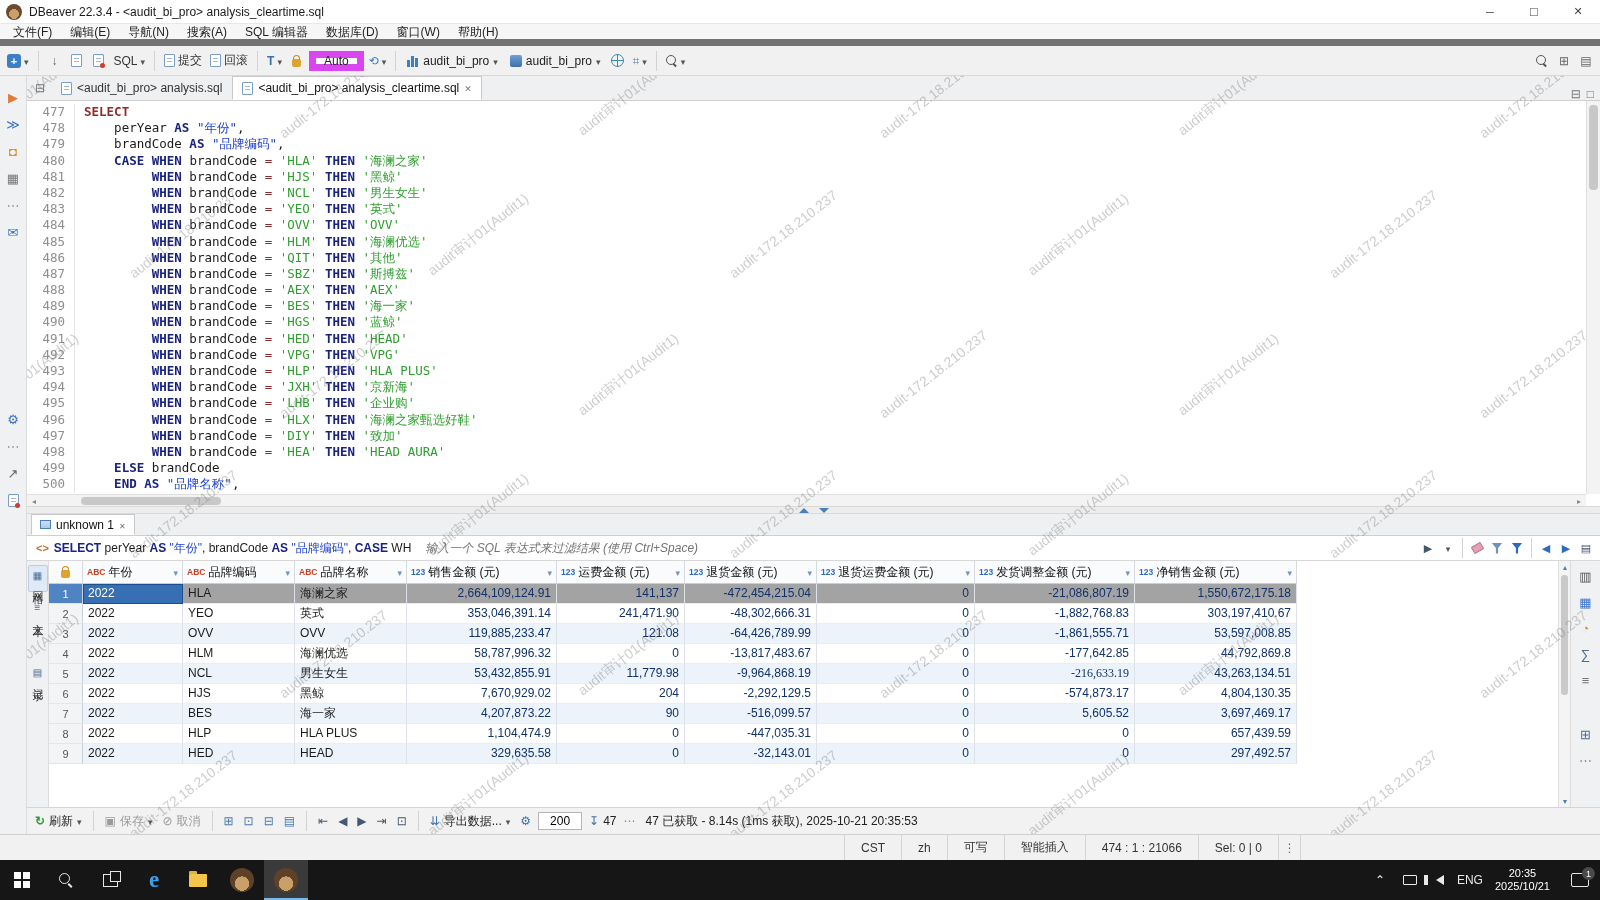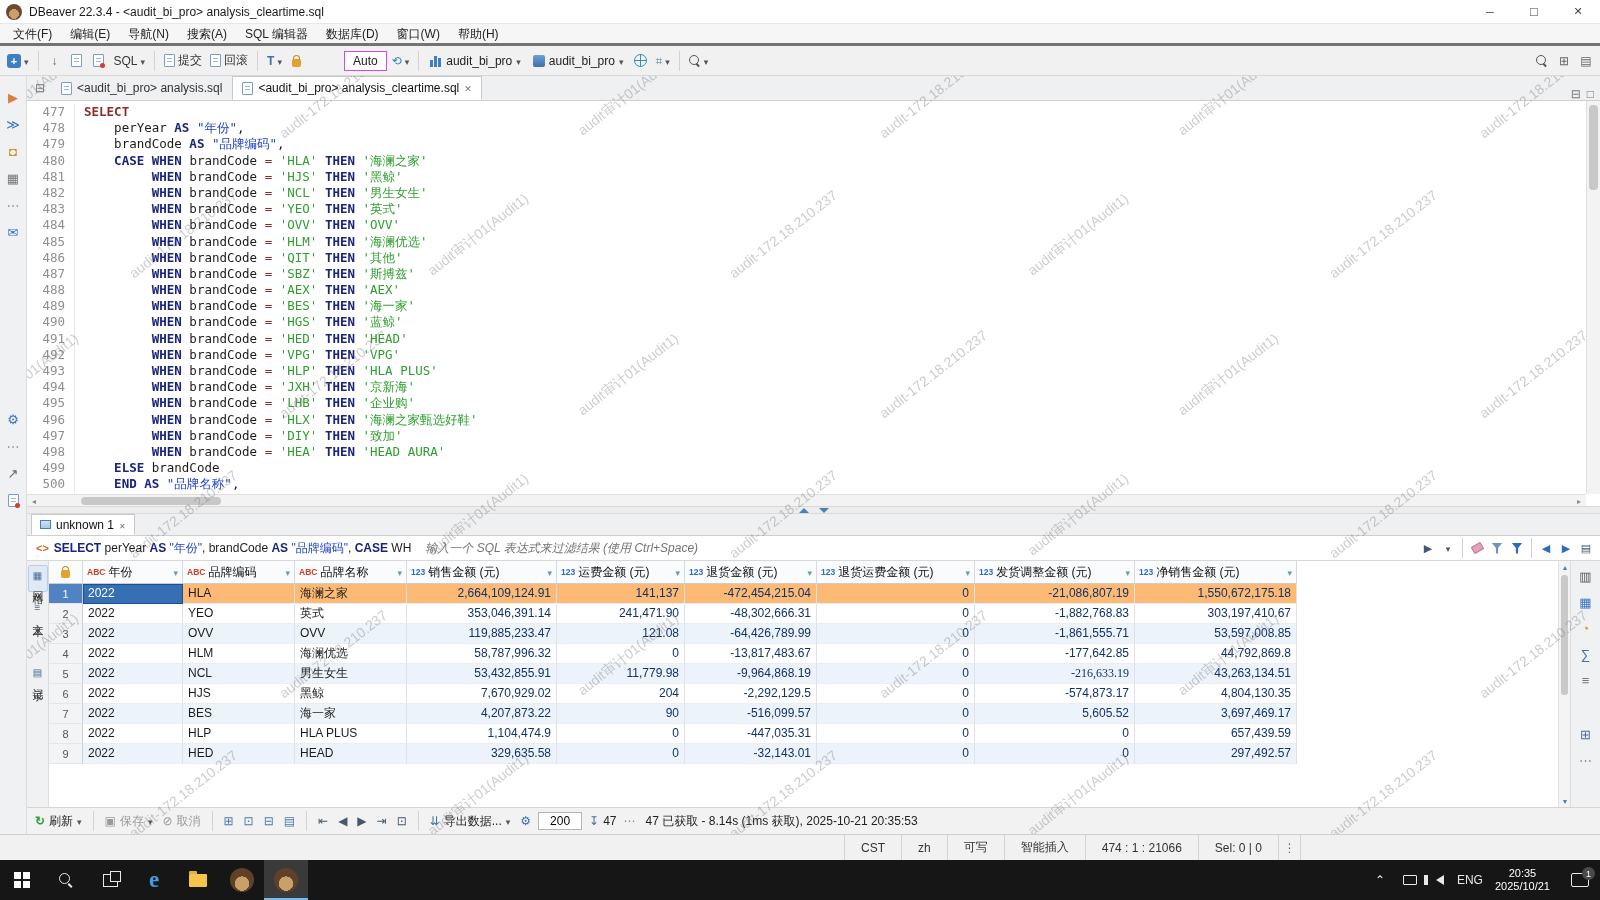--- a/index.html
+++ b/index.html
@@ -8,29 +8,29 @@
 
   
   .titlebar { height:24px; background:#ffffff; display:flex; align-items:center; padding-left:6px; border-bottom:1px solid #e8e8e8; flex:none; }
   .beaver-ico { width:16px; height:16px; border-radius:50%; background:radial-gradient(circle at 50% 62%, #caa06a 0 38%, #6b4a2f 39% 100%); flex:none; }
   .titlebar .title { font-size:12px; color:#1a1a1a; margin-left:7px; flex:1; white-space:nowrap; }
   .win-controls { display:flex; height:24px; }
   .wc { width:44px; display:flex; align-items:center; justify-content:center; font-size:11px; color:#444; }
   .wc-min::after{content:"─";} .wc-max::after{content:"□"; font-size:13px;} .wc-close::after{content:"✕";}
 
   
-  .menubar { height:22px; background:#f6f6f6; display:flex; align-items:center; padding-left:4px; border-bottom:3px solid #737373; flex:none; }
+  .menubar { height:22px; background:#f6f6f6; display:flex; align-items:center; padding-left:4px; border-bottom:7px solid #737373; flex:none; }
   .menu-item { font-size:12px; color:#222; padding:0 9px; line-height:22px; }
 
   
   .toolbar { height:30px; background:#f1f1f1; border-bottom:1px solid #d8d8d8; display:flex; align-items:center; padding:0 4px; gap:2px; flex:none; }
   .tbtn { height:22px; min-width:20px; display:flex; align-items:center; justify-content:center; border-radius:3px; padding:0 3px; font-size:12px; color:#333; gap:3px; }
   .tsep { width:1px; height:20px; background:#d2d2d2; margin:0 4px; flex:none; }
   .chev::after { content:"▾"; font-size:9px; color:#555; }
-  .combo-box { height:20px; background:#fff; border:1px solid #d946ef; display:flex; align-items:center; justify-content:center; font-size:12px; padding:0 8px; color:#222;margin-left:35px; }
+  .combo-box { height:20px; background:#fff; border:7px solid #d946ef; display:flex; align-items:center; justify-content:center; font-size:12px; padding:0 8px; color:#222; }
   .conn-combo { display:flex; align-items:center; gap:4px; font-size:12px; color:#222; padding:0 5px; height:22px; }
   .gi { font-size:12px; line-height:1; }
   .plug-ico { width:14px; height:14px; border-radius:3px; background:#3d7fc4; position:relative; }
   .plug-ico::after { content:"+"; color:#fff; position:absolute; inset:0; display:flex; align-items:center; justify-content:center; font-size:11px; font-weight:bold; }
   .bars-ico { width:12px; height:12px; display:flex; gap:1px; align-items:flex-end; }
   .bars-ico i { width:3px; background:#3d7fc4; display:block; }
   .bars-ico i:nth-child(1){height:7px;} .bars-ico i:nth-child(2){height:11px;} .bars-ico i:nth-child(3){height:9px;}
   .db-ico { width:12px; height:12px; border-radius:2px; background:linear-gradient(#6da0d8,#3d6fae); }
   .globe-ico { width:13px; height:13px; border-radius:50%; border:1.5px solid #3a8fb0; position:relative; }
   .globe-ico::after{ content:""; position:absolute; left:45%; top:-1px; bottom:-1px; width:1.5px; background:#3a8fb0; }
@@ -115,21 +115,21 @@
   .grid-wrap { flex:1; overflow:hidden; background:#fff; }
   .grid-header { display:flex; height:23px; }
   .gh-cell { border-right:1px solid #d5dae0; border-bottom:1px solid #c9ced4; background:#fafbfc; display:flex; align-items:center; padding:0 4px; font-size:12px; color:#111; flex:none; }
   .gh-cell.corner { width:34px; justify-content:center; }
   .ct { font-size:8.5px; font-weight:bold; margin-right:3px; letter-spacing:0; }
   .ct-abc { color:#cc4125; } .ct-num { color:#2e6bc0; }
   .cl { white-space:nowrap; overflow:hidden; }
   .cf { margin-left:auto; } .cf::after { content:"▾"; font-size:9px; color:#6f93bd; }
   .g-row { display:flex; height:20px; }
   .g-row.alt .g-cell { background:#ecf3fb; }
-  .g-row.sel .g-cell { background:#fdba74; }
+  .g-row.sel .g-cell { background:#a3a3a3; }
   .g-num { width:34px; flex:none; background:#f3f4f5; border-right:1px solid #cbd0d6; border-bottom:1px solid #e3e6ea; display:flex; align-items:center; justify-content:center; font-size:11px; color:#555; }
   .g-num.sel { background:#4f83c2; color:#fff; }
   .g-cell { border-right:1px solid #dde2e8; border-bottom:1px solid #eaeef2; padding:0 5px; font-size:12px; color:#1c1c1c; line-height:19px; white-space:nowrap; overflow:hidden; flex:none; background:#fff; }
   .g-cell.num { text-align:right; color:#10316b; }
   .g-cell.focus { background:#366fb3 !important; color:#fff !important; outline:1px solid #1d4e8f; outline-offset:-1px; }
   .grid-vscroll { width:12px; background:#f4f4f4; border-left:1px solid #e0e0e0; position:relative; flex:none; }
   .grid-vscroll .thumb { position:absolute; left:2px; right:2px; top:14px; height:120px; background:#c9c9c9; border-radius:3px; }
   .gv-arrow { position:absolute; left:0; width:12px; height:12px; display:flex; align-items:center; justify-content:center; font-size:7px; color:#4a7fbe; }
   .res-right-rail { width:30px; background:#f0f1f2; border-left:1px solid #dcdcdc; display:flex; flex-direction:column; align-items:center; padding-top:6px; gap:8px; flex:none; }
 

